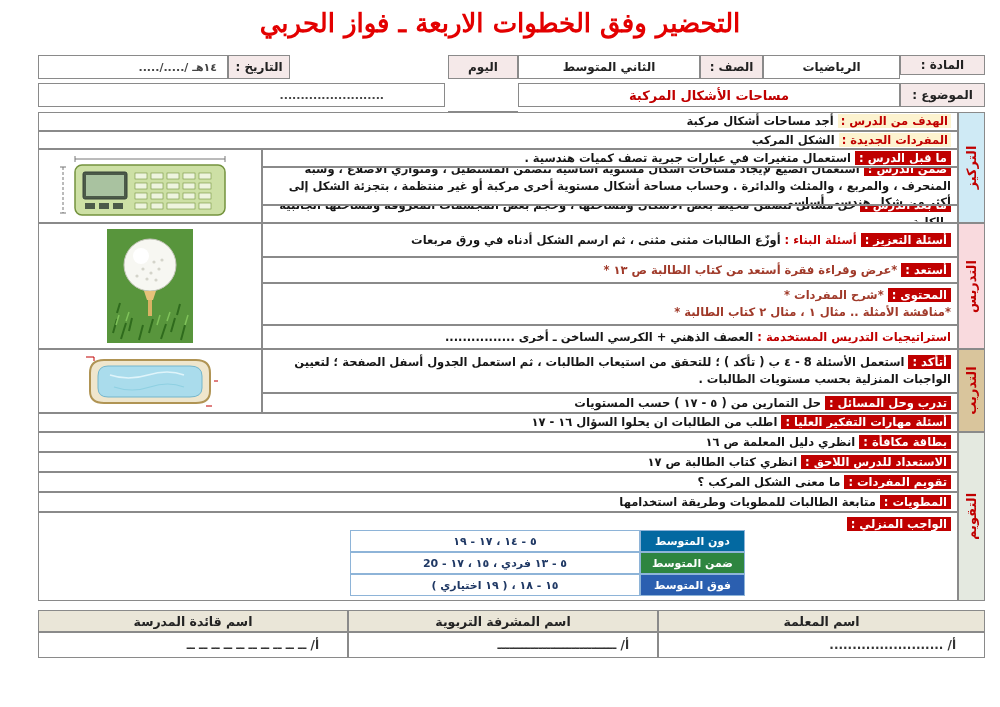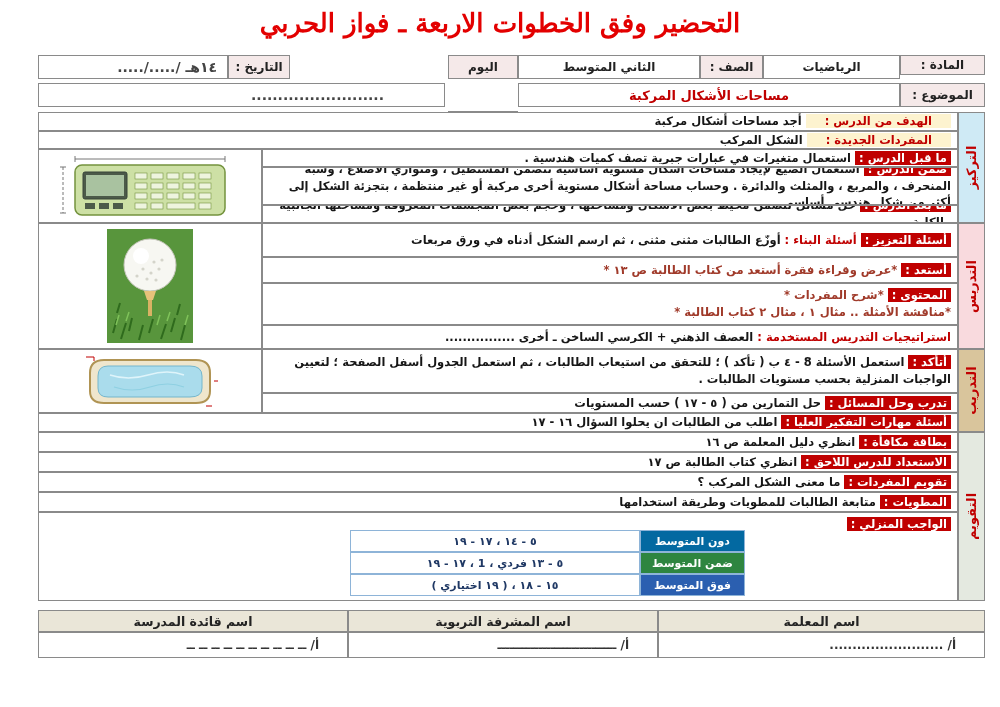--- a/index.html
+++ b/index.html
@@ -5,27 +5,27 @@
   html,body{margin:0;padding:0;background:#fff;}
   .page{position:relative;width:1000px;height:707px;background:#fff;direction:rtl;
         font-family:"DejaVu Sans",sans-serif;overflow:hidden;}
   .abs{position:absolute;box-sizing:border-box;}
   .cell{position:absolute;box-sizing:border-box;border:1px solid #8a8a8a;background:#fff;}
   .row{display:flex;align-items:center;overflow:hidden;}
   .rt{margin:0 6px;line-height:1.45;font-size:11.5px;font-weight:bold;color:#161616;text-align:right;width:100%;}
   .rt p{margin:0;}
   .lbl{color:var(--label-red);font-weight:bold;}
   .lbl-fill{background:var(--label-red);color:#fff;padding:0 4px;font-weight:bold;}
-  .hl{background:#fdf3cf;padding:0 19px;}
+  .hl{background:#fdf3cf;padding:0 3px;}
   .maroon{color:var(--maroon-text);}
   .title{position:absolute;left:0;top:8px;width:100%;margin:0;text-align:center;
          font-family:"DejaVu Serif",serif;font-size:26px;font-weight:bold;color:var(--title-red);}
   .hcell{display:flex;align-items:center;justify-content:center;font-size:12px;font-weight:bold;color:#222;}
   .hval{display:flex;align-items:center;justify-content:center;font-size:12px;font-weight:bold;color:#222;}
-  .hfill{display:flex;align-items:center;justify-content:flex-start;font-size:14px;font-weight:bold;color:#444;padding:0 10px;}
+  .hfill{display:flex;align-items:center;justify-content:flex-start;font-size:11px;font-weight:bold;color:#444;padding:0 10px;}
   .topic{color:var(--label-red);font-size:13px;}
   .side{display:flex;align-items:center;justify-content:center;}
   .vtext{transform:rotate(-90deg);white-space:nowrap;font-weight:bold;color:var(--label-red);
          font-size:13px;letter-spacing:1px;}
   .imgcell{display:flex;align-items:center;justify-content:center;}
   .hwrow{display:flex;height:22px;}
   .hwlbl{width:105px;border:1px solid #8eb4d8;color:#fff;font-size:11px;font-weight:bold;
          display:flex;align-items:center;justify-content:center;box-sizing:border-box;}
   .hwval{flex:1;border:1px solid #8eb4d8;background:#fff;color:#1f3864;font-size:11px;font-weight:bold;
          display:flex;align-items:center;justify-content:center;box-sizing:border-box;}
@@ -194,21 +194,21 @@
     <span class="lbl-fill" style="position:absolute;right:6px;top:4px;font-size:11.5px">الواجب المنزلي :</span>
   </div>
 
   <div class="abs" style="left:350px;top:530px;width:395px">
     <div class="hwrow">
       <div class="hwlbl" style="background-color: #0369a1;">دون المتوسط</div>
       <div class="hwval">٥ - ١٤ ، ١٧ - ١٩</div>
     </div>
     <div class="hwrow">
       <div class="hwlbl" style="background-color: rgb(46, 133, 64);">ضمن المتوسط</div>
-      <div class="hwval">٥ - ١٣ فردي ، 1 ، ١٧ - ١٩</div>
+      <div class="hwval">٥ - ١٣ فردي ، ١٥ ، ١٧ - 20</div>
     </div>
     <div class="hwrow">
       <div class="hwlbl" style="background-color: rgb(43, 95, 176);">فوق المتوسط</div>
       <div class="hwval">١٥ - ١٨ ، ( ١٩ اختياري )</div>
     </div>
   </div>
 
   <div class="cell fhead" style="left: 658px; top: 610px; width: 327px; height: 22px; background-color: rgb(234, 230, 216);">اسم المعلمة</div>
   <div class="cell fhead" style="left: 348px; top: 610px; width: 310px; height: 22px; background-color: rgb(234, 230, 216);">اسم المشرفة التربوية</div>
   <div class="cell fhead" style="left: 38px; top: 610px; width: 310px; height: 22px; background-color: rgb(234, 230, 216);">اسم قائدة المدرسة</div>

